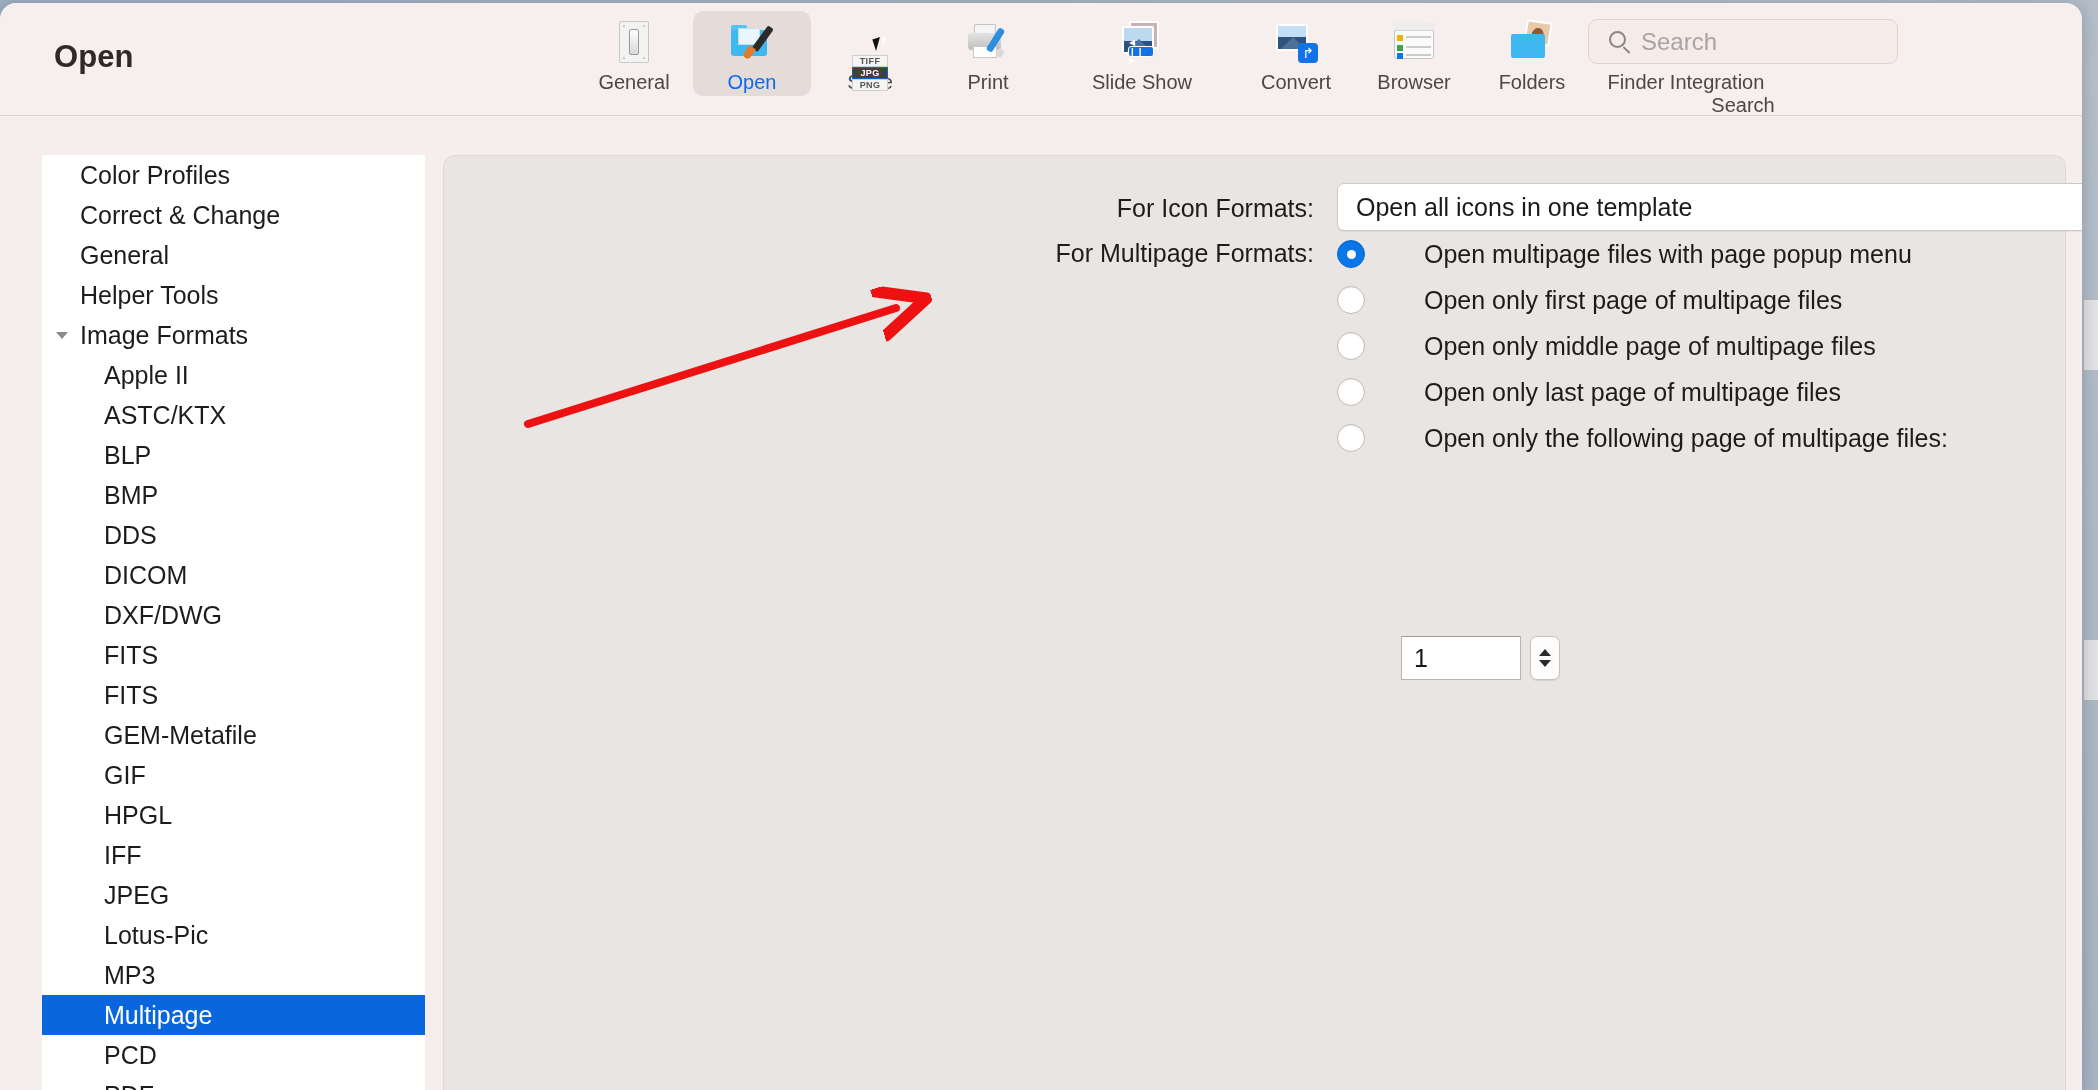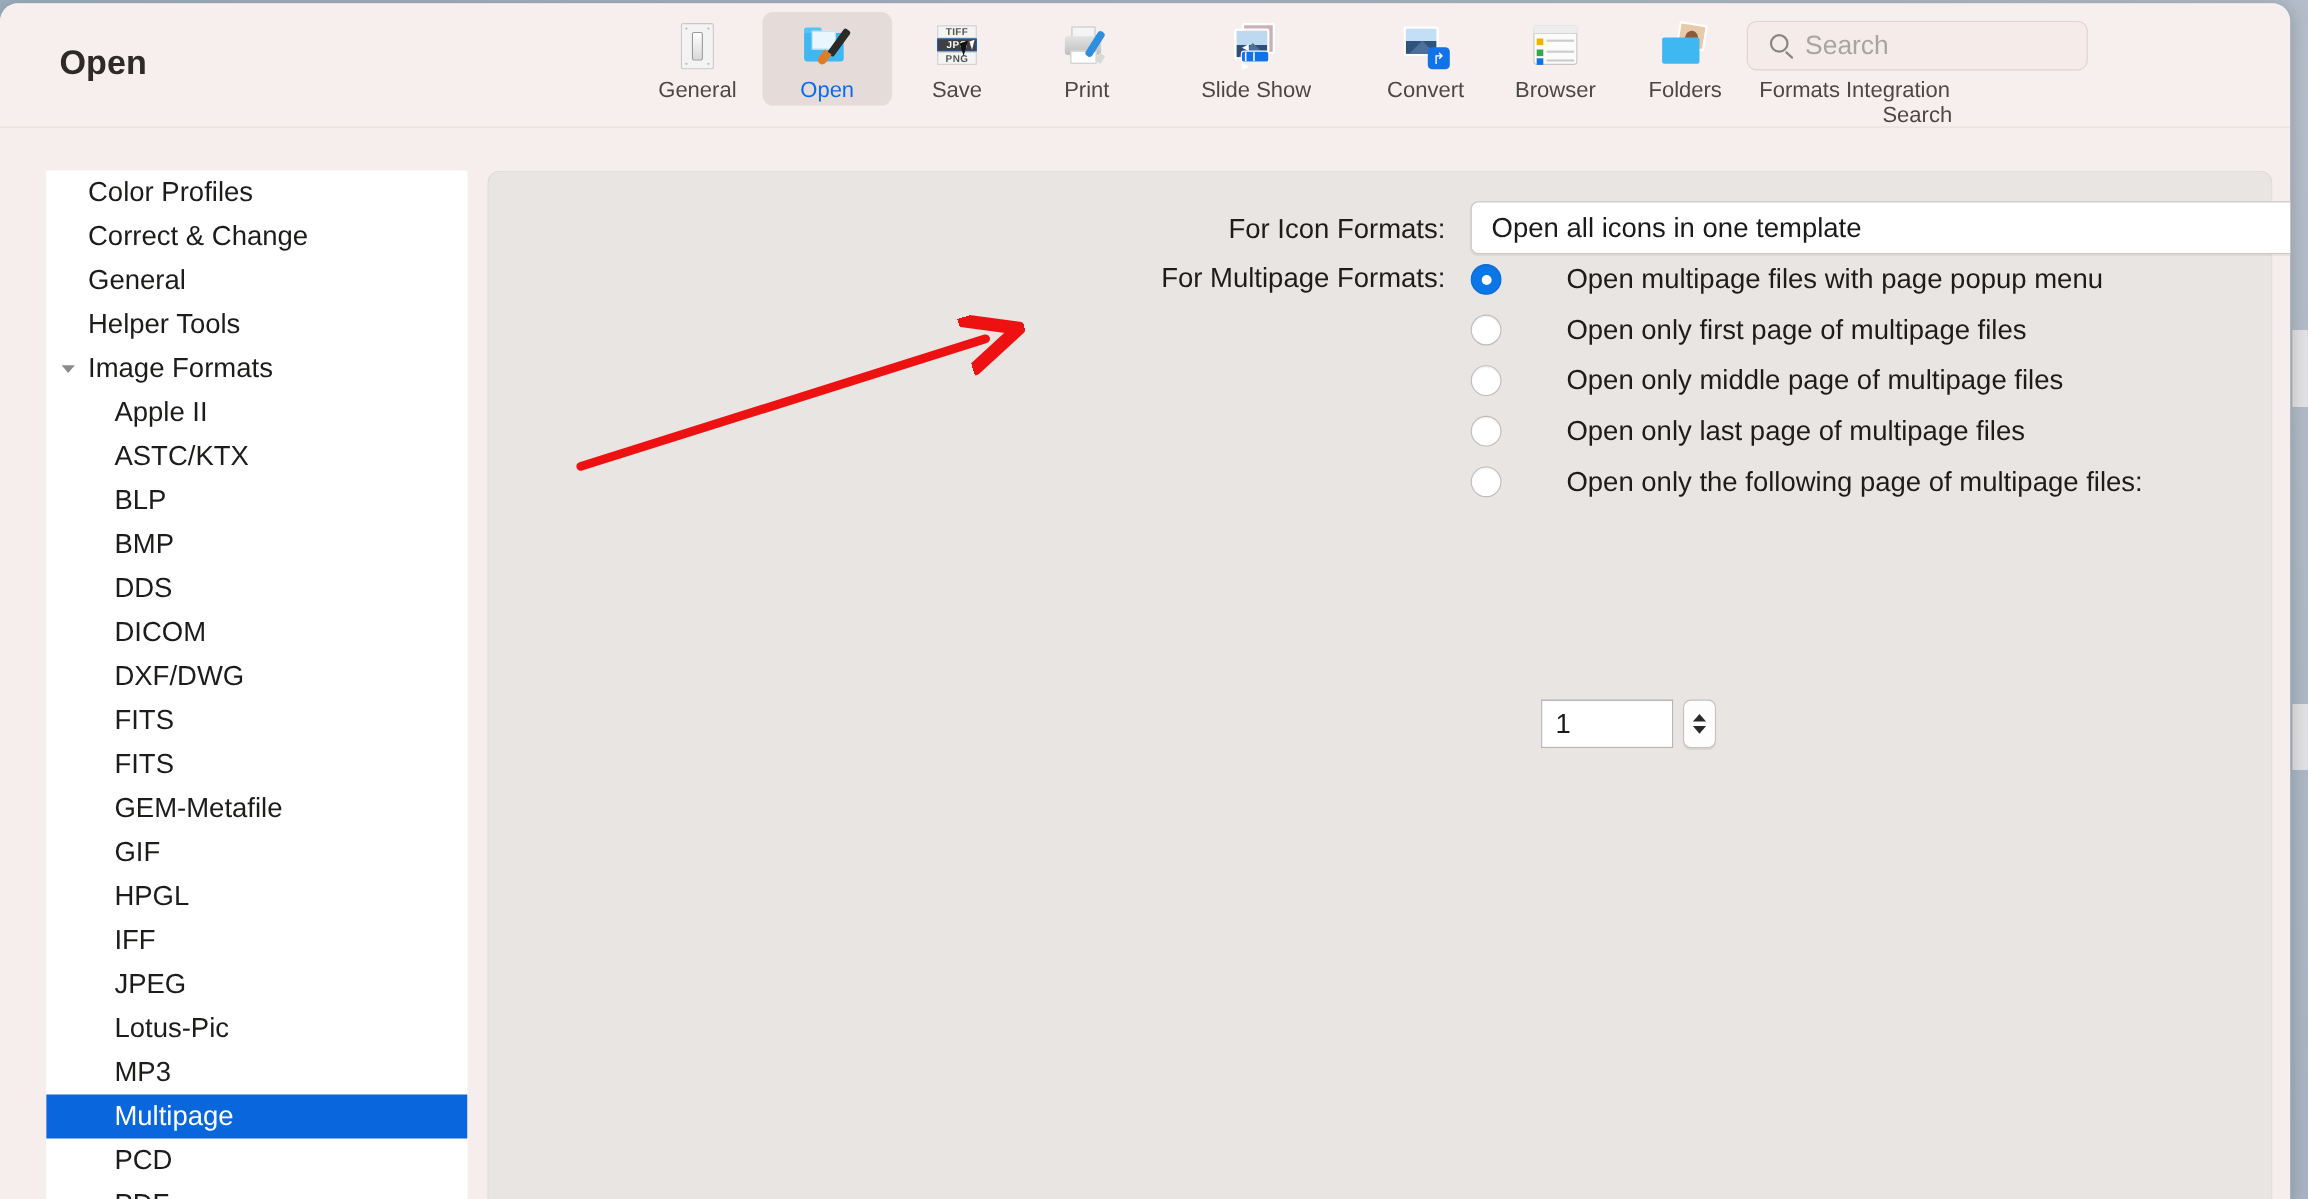--- a/index.html
+++ b/index.html
@@ -112,21 +112,21 @@
   .ic-open .brush-t {
     position:absolute; left:16px; top:27px; width:8px; height:13px;
     background:#e07b2a; border-radius:0 0 4px 4px;
     transform: rotate(36deg);
   }
 
   .ic-save .row {
     position:absolute; left:5px; width:36px; height:12px;
     font-size:9px; font-weight:bold; color:#555;
     display:flex; align-items:center; justify-content:center;
-    background:#f4f4f4; border:1px solid #cfcfcf; letter-spacing:.4px;
+    background:#f4f4f4; border:1px solid #cfcfcf; letter-spacing:.4px;margin-top:32px;
   }
   .ic-save .row.r1 { top:4px; }
   .ic-save .row.r2 { top:16px; background:#404040; color:#fff; border-color:#0e62c8; }
   .ic-save .row.r3 { top:28px; }
   .ic-save .cursor {
     position:absolute; left:27px; top:19px; width:0;height:0;
     border-left:8px solid #111; border-bottom:12px solid transparent;
     transform: rotate(-18deg);
   }
   .ic-save .cursor::after{
@@ -475,21 +475,21 @@
         </div>
         <div class="lbl">Folders</div>
       </div>
 
       <div class="tool wide">
         <div class="ico ic-finder">
           <div class="sheet"></div>
             <div class="folder"></div>
           <div class="ext">.EXT</div>
         </div>
-        <div class="lbl">Formats Integration</div>
+        <div class="lbl">Finder Integration</div>
       </div>
 
     </div>
 
     <div id="search-group">
       <div id="search-field">
         <span class="mag"></span>
         <span id="search-ph">Search</span>
       </div>
       <div id="search-label">Search</div>

